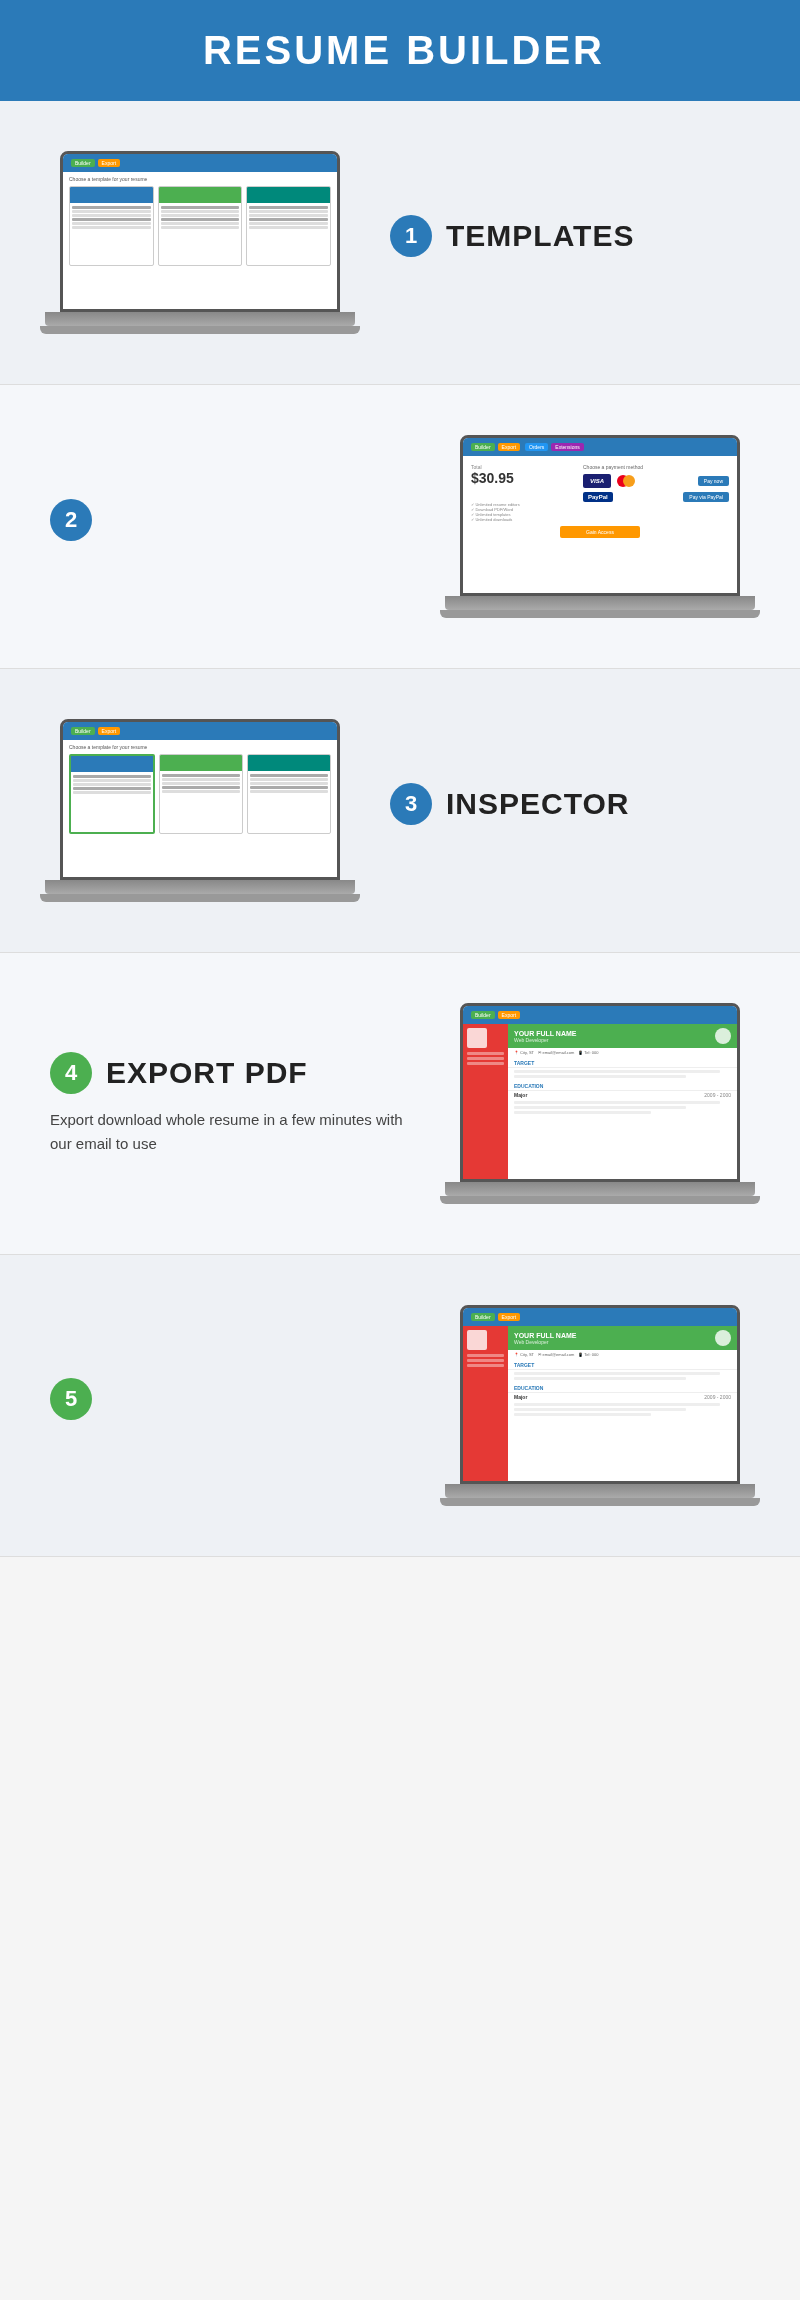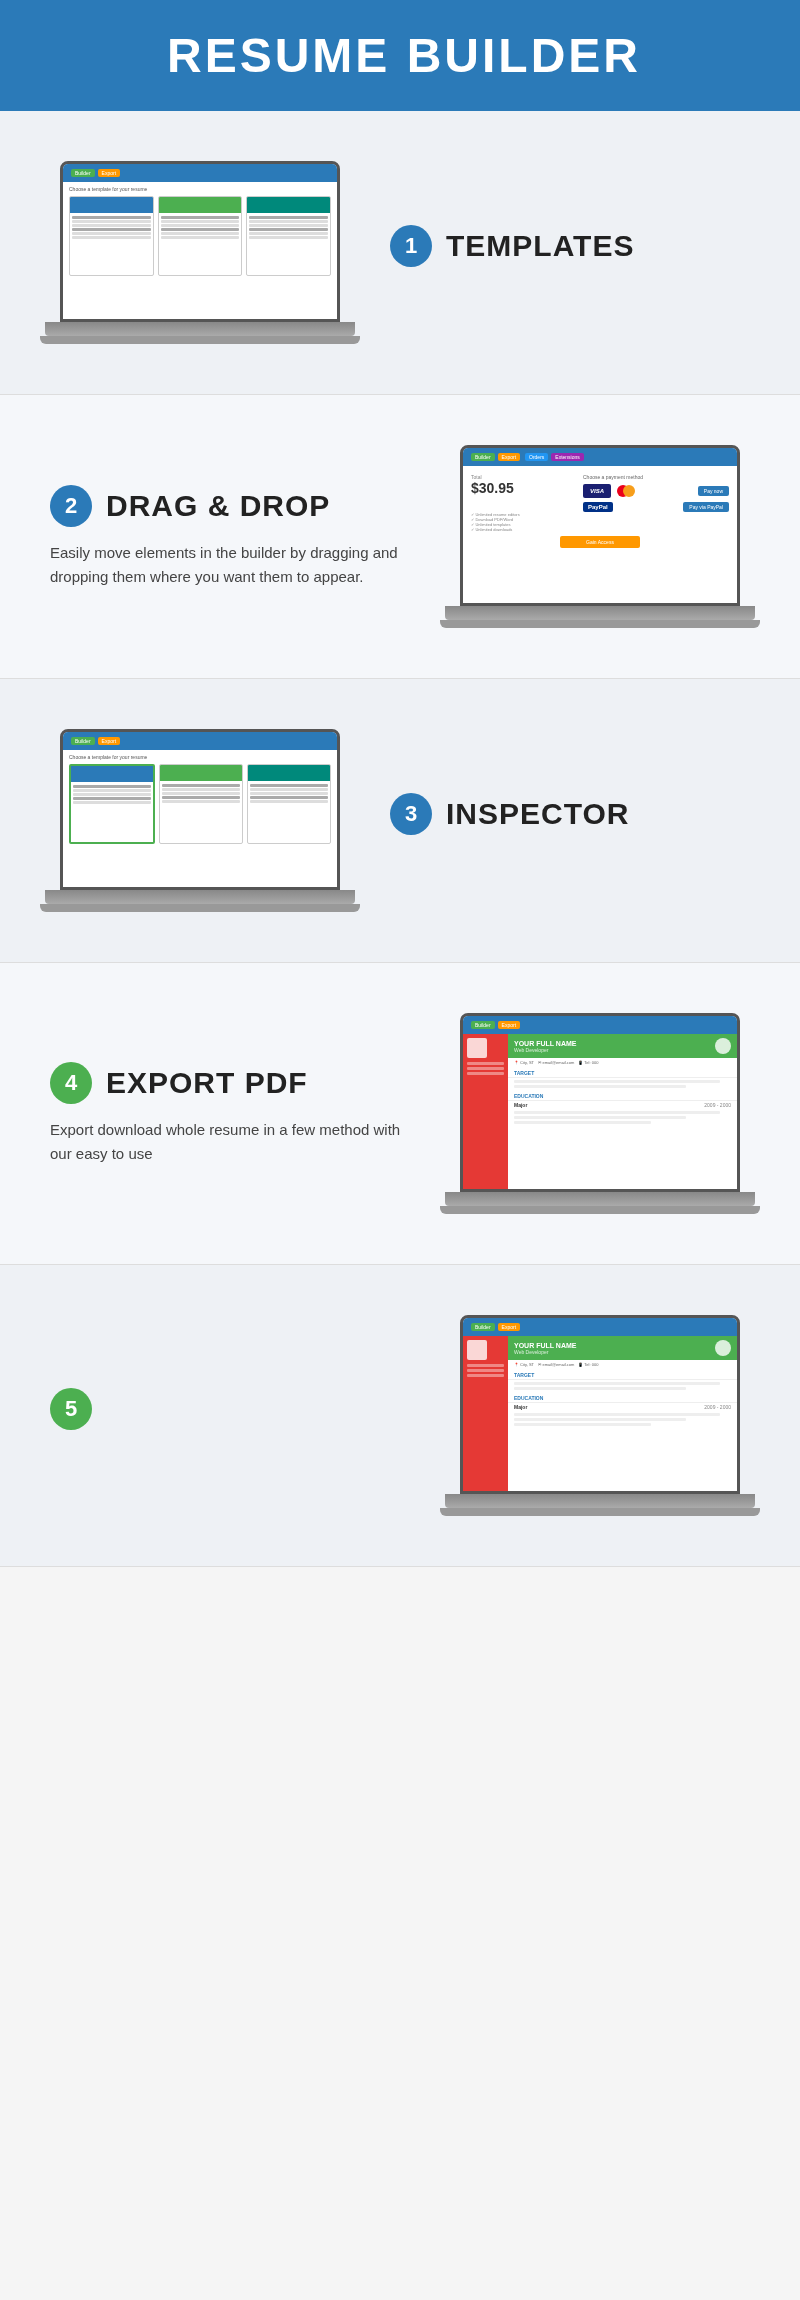--- a/index.html
+++ b/index.html
@@ -13,21 +13,21 @@
 
     
     .header {
       background: #2b7ab8;
       width: 100%;
       padding: 28px 0;
       text-align: center;
     }
     .header h1 {
       color: #fff;
-      font-size: 48px;
+      font-size: 40px;
       font-weight: 900;
       letter-spacing: 3px;
       text-transform: uppercase;
       margin-left: 8px;
     }
 
     
     .section {
       background: #f0f2f5;
       padding: 50px 50px;
@@ -454,23 +454,21 @@
           </div>
         </div>
       </div>
       <div class="laptop-base"></div>
       <div class="laptop-bottom"></div>
     </div>
 
     <div class="text-block">
       <div class="section-title-row">
         <span class="badge">2</span>
-        <span class="section-title">DRAG &amp; DROP</span>
-      </div>
-      <p class="section-desc">Easily move elements in the builder by dragging and dropping them where you want them to appear.</p>
+      </div>
     </div>
   </div>
 </section>
 
 <section class="section">
   <div class="section-inner">
 
     <div class="laptop">
       <div class="laptop-screen">
         <div class="laptop-screen-inner">
@@ -573,21 +571,21 @@
       </div>
       <div class="laptop-base"></div>
       <div class="laptop-bottom"></div>
     </div>
 
     <div class="text-block">
       <div class="section-title-row">
         <span class="badge green">4</span>
         <span class="section-title">EXPORT PDF</span>
       </div>
-      <p class="section-desc">Export download whole resume in a few method with our easy to use</p>
+      <p class="section-desc">Export download whole resume in a few minutes with our email to use</p>
     </div>
   </div>
 </section>
 
 <section class="section">
   <div class="section-inner reverse">
 
     <div class="laptop">
       <div class="laptop-screen">
         <div class="laptop-screen-inner">

